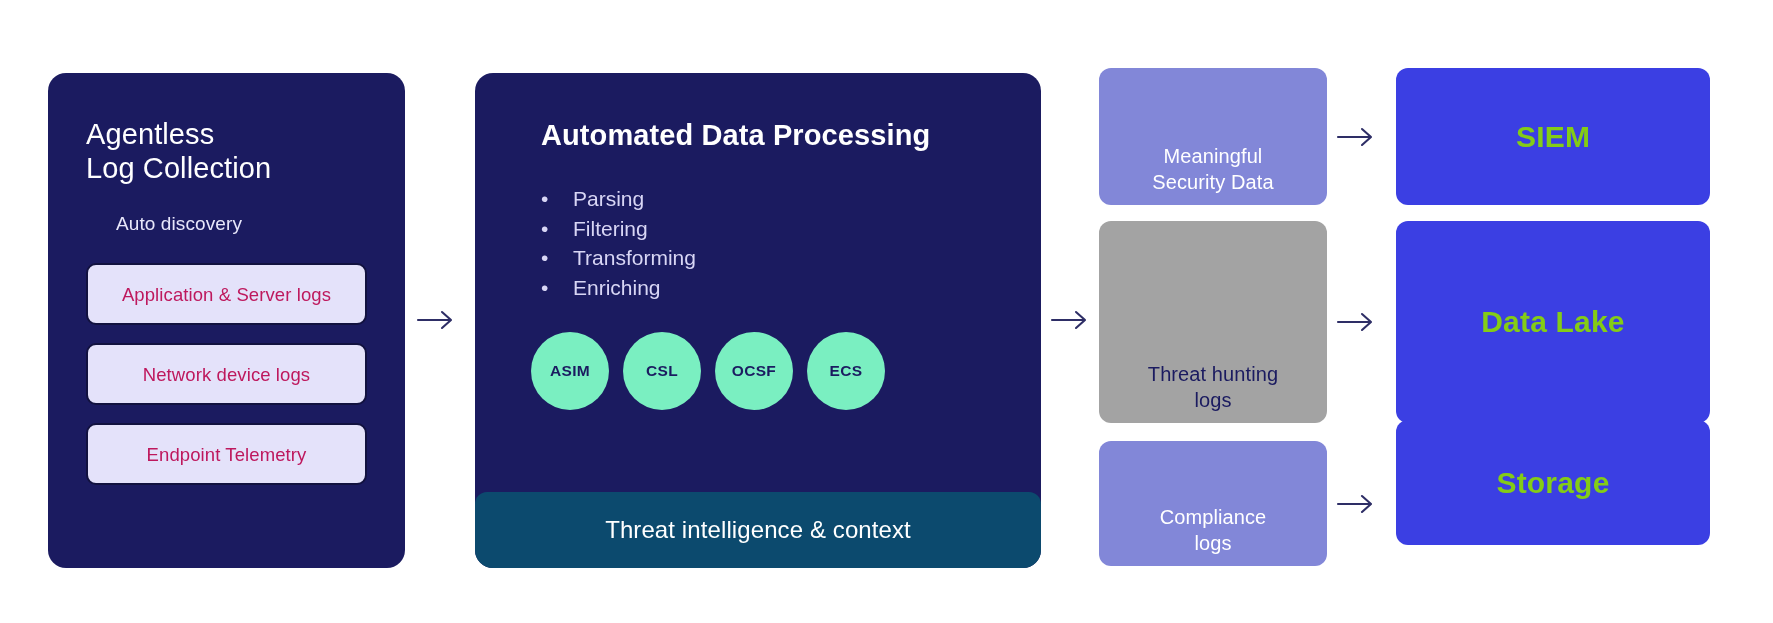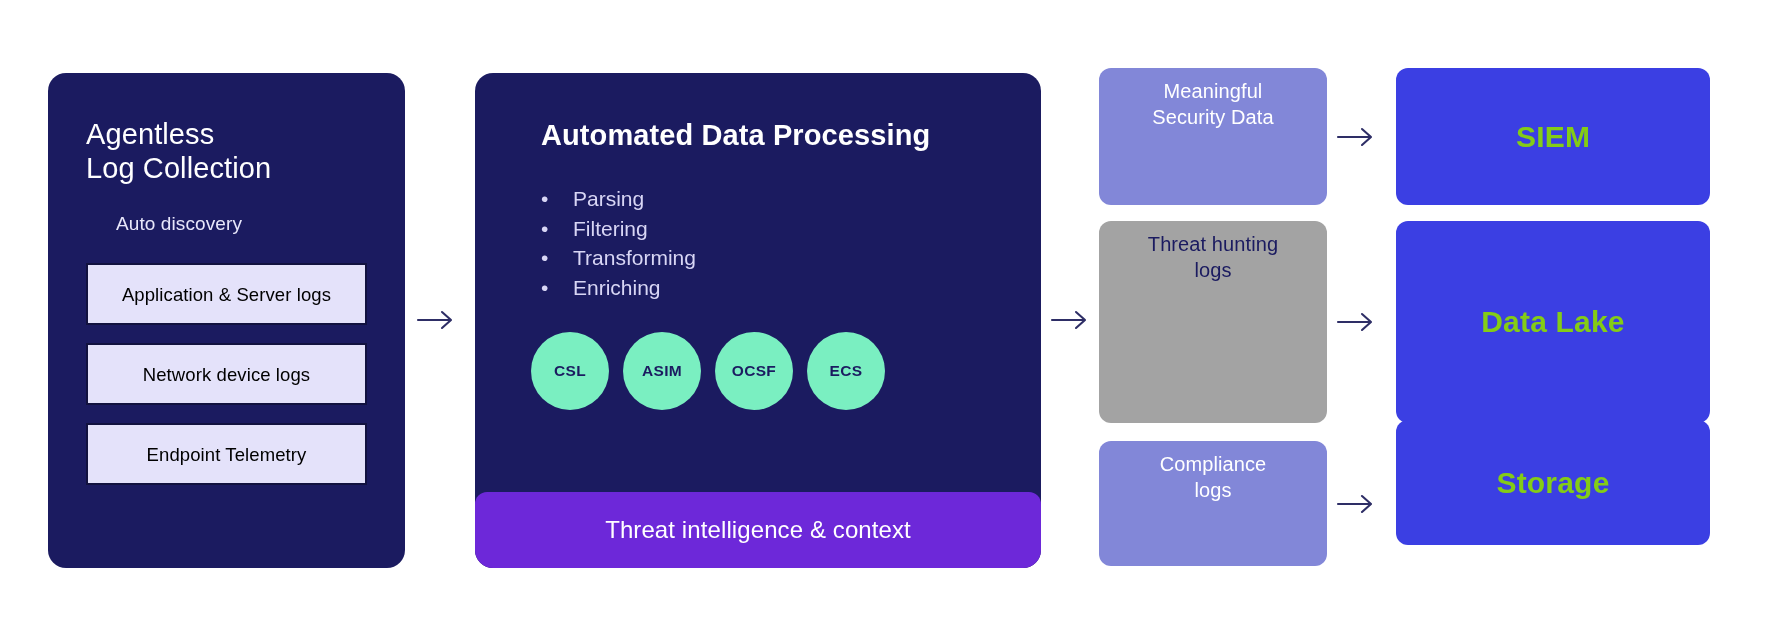--- a/index.html
+++ b/index.html
@@ -59,23 +59,23 @@
     margin-left: 30px;
   }
   #collection-list {
     margin-top: 28px;
     display: flex;
     flex-direction: column;
     gap: 18px;
   }
   .source-pill {
     background: #e4e2fa;
-    color: #000000;
+    color: #be185d;
     border: 2px solid #12123f;
-    border-radius: 0;
+    border-radius: 10px;
     min-height: 62px;
     display: flex;
     align-items: center;
     justify-content: center;
     text-align: center;
     font-size: 18.5px;
     line-height: 1.28;
     padding: 8px 0;
     letter-spacing: 0.1px;
   }
@@ -134,38 +134,38 @@
     font-size: 15.5px;
     font-weight: bold;
     letter-spacing: 0.3px;
   }
   #threat-intel-bar {
     position: absolute;
     left: 0;
     bottom: 0;
     width: 566px;
     height: 76px;
-    background: #6d28d9;
+    background: #0c4a6e;
     border-radius: 12px;
     display: flex;
     align-items: center;
     justify-content: center;
     color: #ffffff;
     font-size: 24px;
     letter-spacing: 0.1px;
   }
 
   
   .mid-box {
     position: absolute;
     left: 1099px;
     width: 228px;
     border-radius: 12px;
     display: flex;
-    align-items: flex-start;
+    align-items: flex-end;
     justify-content: center;
     text-align: center;
     font-size: 20px;
     line-height: 1.3;
     padding: 10px 16px;
     letter-spacing: 0.1px;
   }
   .mid-box.tone-periwinkle { background: #8287d8; color: #ffffff; }
   .mid-box.tone-lavender   { background: #a3a3a3; color: #1b1b60; }
 
@@ -244,24 +244,24 @@
         <span>Transforming</span>
       </li>
       <li>
         <span class="bullet-dot">•</span>
         <span>Enriching</span>
       </li>
     </ul>
 
     <div id="format-circles">
       <div class="format-circle">
+        <span>ASIM</span>
+      </div>
+      <div class="format-circle">
         <span>CSL</span>
-      </div>
-      <div class="format-circle">
-        <span>ASIM</span>
       </div>
       <div class="format-circle">
         <span>OCSF</span>
       </div>
       <div class="format-circle">
         <span>ECS</span>
       </div>
     </div>
 
     <div id="threat-intel-bar">

